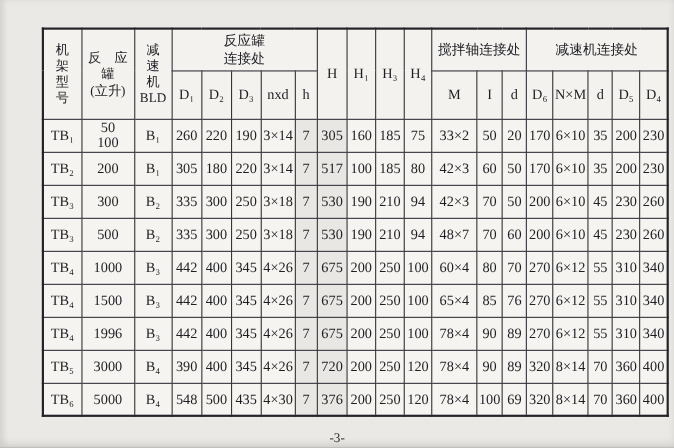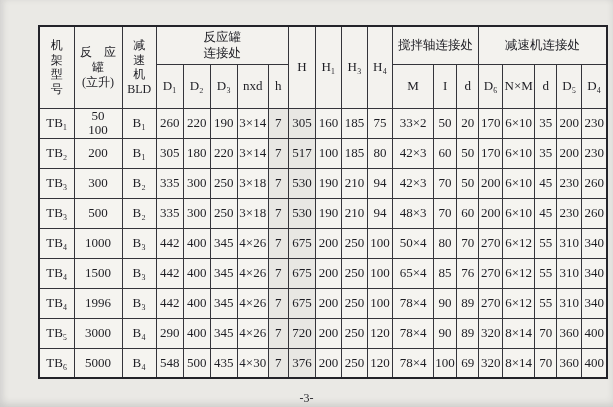--- a/index.html
+++ b/index.html
@@ -218,21 +218,21 @@
           <td>B₂</td>
           <td>335</td>
           <td>300</td>
           <td>250</td>
           <td>3×18</td>
           <td class="tint">7</td>
           <td class="tint">530</td>
           <td>190</td>
           <td>210</td>
           <td>94</td>
-          <td>48×3</td>
+          <td>48×7</td>
           <td>70</td>
           <td>60</td>
           <td>200</td>
           <td>6×10</td>
           <td>45</td>
           <td>230</td>
           <td>260</td>
         </tr>
         <tr>
           <td>TB₄</td>
@@ -240,21 +240,21 @@
           <td>B₃</td>
           <td>442</td>
           <td>400</td>
           <td>345</td>
           <td>4×26</td>
           <td class="tint">7</td>
           <td class="tint">675</td>
           <td>200</td>
           <td>250</td>
           <td>100</td>
-          <td>50×4</td>
+          <td>60×4</td>
           <td>80</td>
           <td>70</td>
           <td>270</td>
           <td>6×12</td>
           <td>55</td>
           <td>310</td>
           <td>340</td>
         </tr>
         <tr>
           <td>TB₄</td>
@@ -297,21 +297,21 @@
           <td>270</td>
           <td>6×12</td>
           <td>55</td>
           <td>310</td>
           <td>340</td>
         </tr>
         <tr>
           <td>TB₅</td>
           <td>3000</td>
           <td>B₄</td>
-          <td>290</td>
+          <td>390</td>
           <td>400</td>
           <td>345</td>
           <td>4×26</td>
           <td class="tint">7</td>
           <td class="tint">720</td>
           <td>200</td>
           <td>250</td>
           <td>120</td>
           <td>78×4</td>
           <td>90</td>

